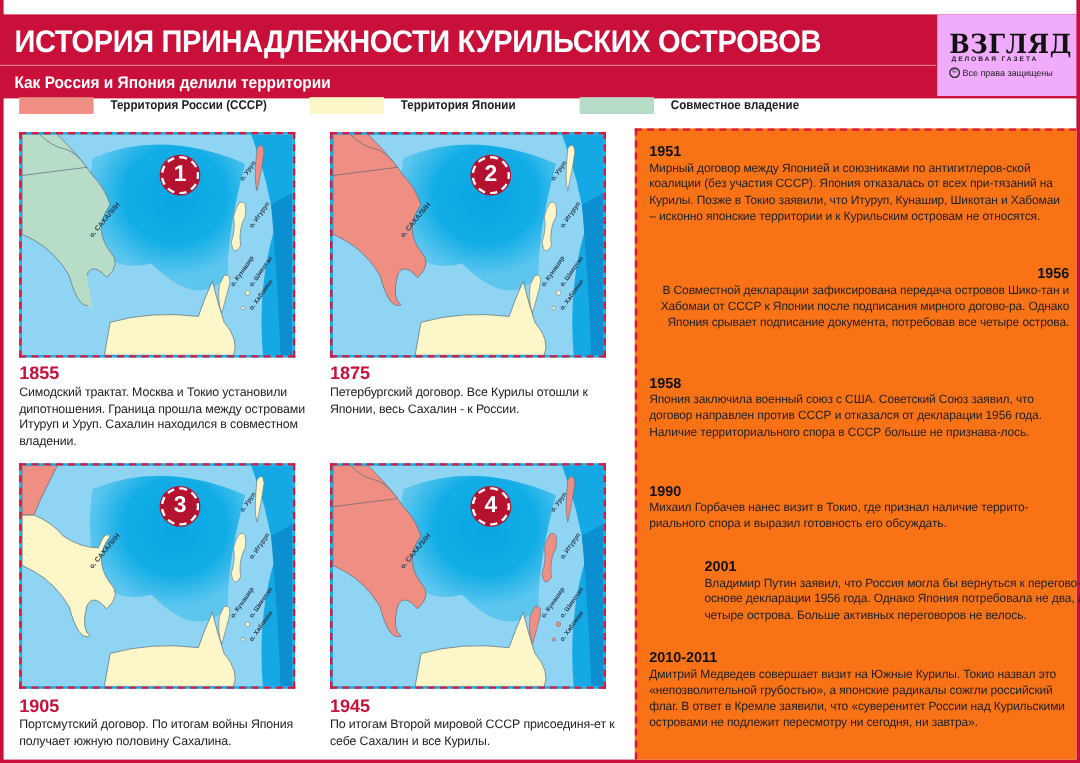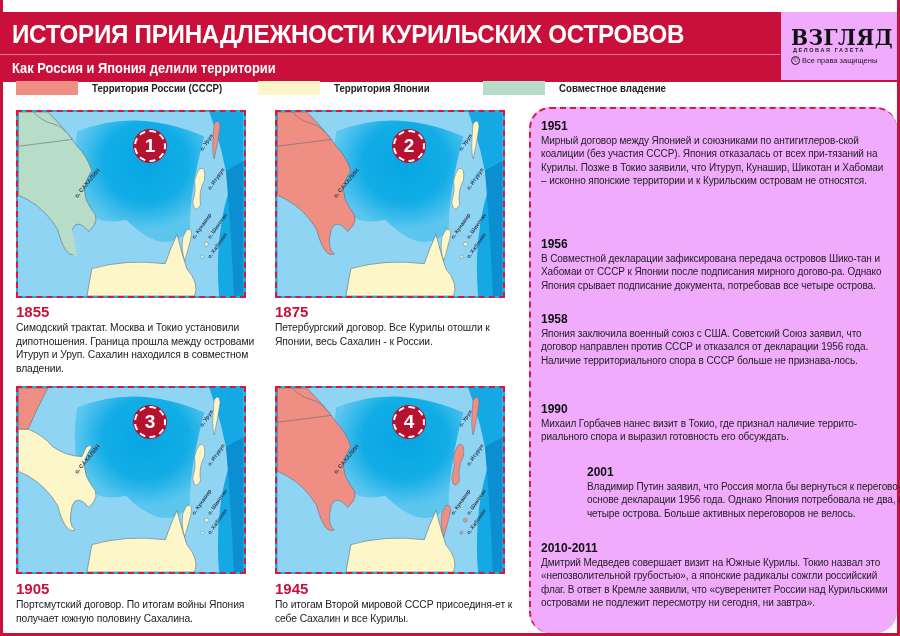--- a/index.html
+++ b/index.html
@@ -29,21 +29,21 @@
   
   .map-panel { position: absolute; width: 230px; height: 188px; border: 2px dashed #d8183f; overflow: hidden; background: #1ab1e8; }
   .map-panel svg { display: block; width: 100%; height: 100%; }
   .badge { position: absolute; width: 32px; height: 32px; border-radius: 50%; background: #b5122f; border: 2px dashed #ffffff; color: #fff; font-weight: bold; font-size: 19px; text-align: center; line-height: 28px; box-shadow: 0 0 0 1px #b5122f; }
 
   .caption { position: absolute; width: 250px; }
   .caption-year { color: #c8103a; font-weight: bold; font-size: 15px; line-height: 18px; }
   .caption-text { font-size: 10.3px; line-height: 13.5px; color: #222; letter-spacing: -0.1px; }
 
   
-  .timeline { position: absolute; left: 529px; top: 107px; width: 368px; height: 526px; background: #f0abfc; border-left: 2px dashed #d8183f; border-top: 2px dashed #d8183f; border-radius: 21px; }
+  .timeline { position: absolute; left: 529px; top: 107px; width: 368px; height: 526px; background: #f97316; border-left: 2px dashed #d8183f; border-top: 2px dashed #d8183f; }
   .tl-entry { position: absolute; left: 10px; width: 350px; }
   .tl-year { font-weight: bold; font-size: 12px; color: #111; line-height: 15px; }
   .tl-text { font-size: 10px; line-height: 13.3px; color: #222; letter-spacing: -0.1px; }
 </style>
 </head>
 <body>
 
 <div class="frame"></div>
 
 <div class="header">
@@ -197,21 +197,21 @@
 <div class="caption" style="left:275px; top:580px;">
   <div class="caption-year">1945</div>
   <div class="caption-text">По итогам Второй мировой СССР присоединя-ет к себе Сахалин и все Курилы.</div>
 </div>
 
 <div class="timeline">
   <div class="tl-entry" style="top:10px;">
     <div class="tl-year">1951</div>
     <div class="tl-text">Мирный договор между Японией и союзниками по антигитлеров-ской коалиции (без участия СССР). Япония отказалась от всех при-тязаний на Курилы. Позже в Токио заявили, что Итуруп, Кунашир, Шикотан и Хабомаи – исконно японские территории и к Курильским островам не относятся.</div>
   </div>
-  <div class="tl-entry" style="top:128px;">
+  <div class="tl-entry" style="top:112px;text-align:right;">
     <div class="tl-year">1956</div>
     <div class="tl-text">В Совместной декларации зафиксирована передача островов Шико-тан и Хабомаи от СССР к Японии после подписания мирного догово-ра. Однако Япония срывает подписание документа, потребовав все четыре острова.</div>
   </div>
   <div class="tl-entry" style="top:203px;">
     <div class="tl-year">1958</div>
     <div class="tl-text">Япония заключила военный союз с США. Советский Союз заявил, что договор направлен против СССР и отказался от декларации 1956 года. Наличие территориального спора в СССР больше не признава-лось.</div>
   </div>
   <div class="tl-entry" style="top:293px;">
     <div class="tl-year">1990</div>
     <div class="tl-text">Михаил Горбачев нанес визит в Токио, где признал наличие террито-риального спора и выразил готовность его обсуждать.</div>

